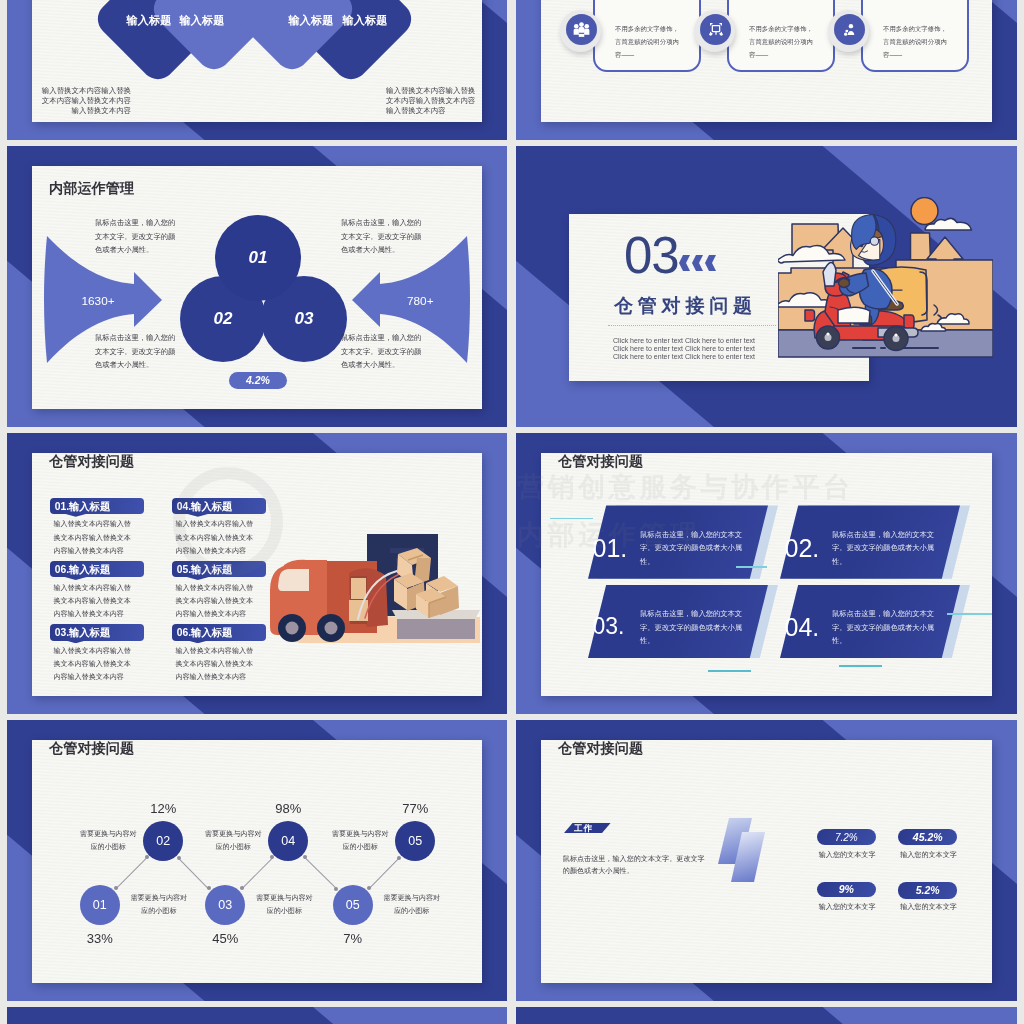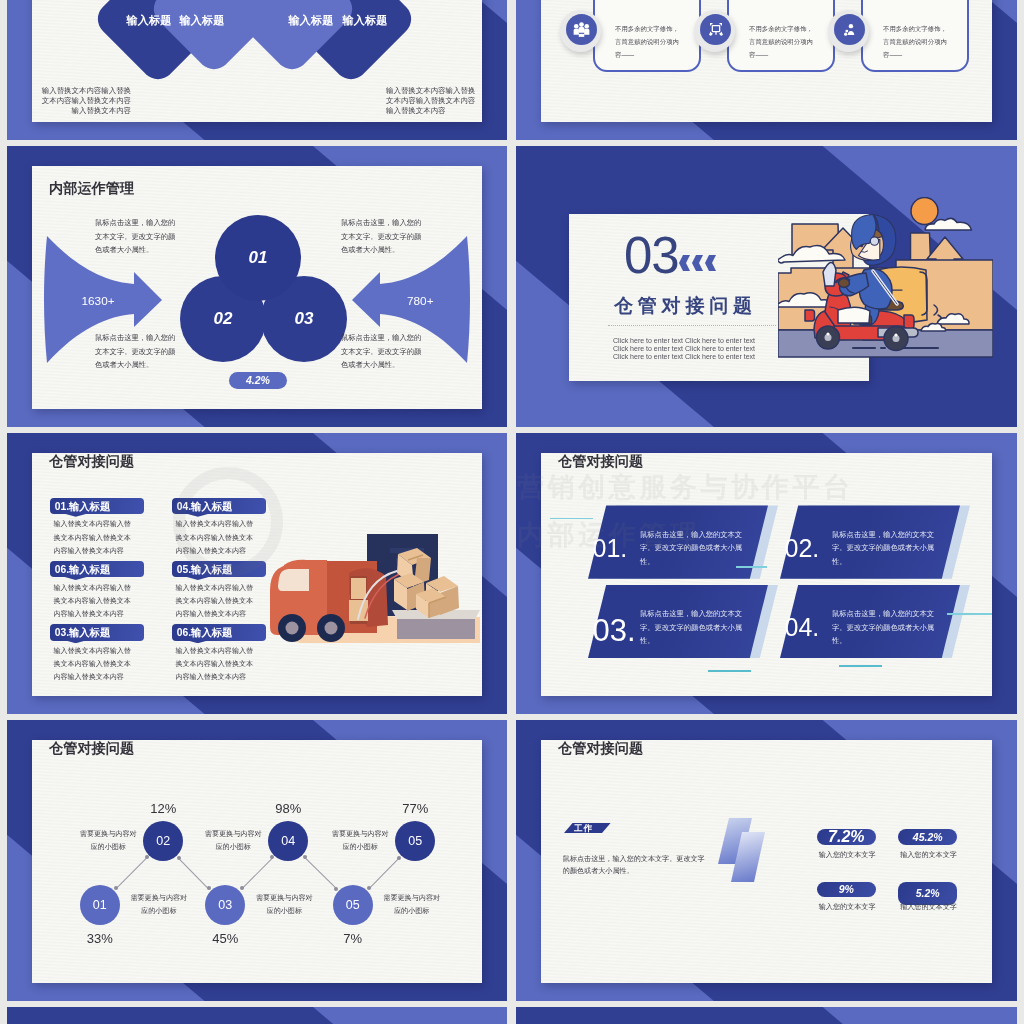--- a/index.html
+++ b/index.html
@@ -302,21 +302,21 @@
   <div style="position:absolute;left:82.0px;top:72.4px;width:180px;height:73.4px;background:#c9d8ea;clip-path:polygon(18.2px 0,100% 0,calc(100% - 18.2px) 100%,0 100%);"></div>
   <div style="position:absolute;left:72.0px;top:72.4px;width:180px;height:73.4px;background:linear-gradient(110deg,#2b3a8c 0%,#2b3a8c 45%,#37469e 100%);clip-path:polygon(18.2px 0,100% 0,calc(100% - 18.2px) 100%,0 100%);"></div>
   <div style="position:absolute;left:76.5px;top:100.9px;font-size:25px;color:#fff;font-weight:400;letter-spacing:0px;">01.</div>
   <div class="ptxt" style="left:124.0px;top:95.0px;width:106px;font-size:7.3px;line-height:13.4px;color:#e7eaf5;">鼠标点击这里，输入您的文本文字。更改文字的颜色或者大小属性。</div>
   <div style="position:absolute;left:274.0px;top:72.4px;width:180px;height:73.4px;background:#c9d8ea;clip-path:polygon(18.2px 0,100% 0,calc(100% - 18.2px) 100%,0 100%);"></div>
   <div style="position:absolute;left:264.0px;top:72.4px;width:180px;height:73.4px;background:linear-gradient(110deg,#2b3a8c 0%,#2b3a8c 45%,#37469e 100%);clip-path:polygon(18.2px 0,100% 0,calc(100% - 18.2px) 100%,0 100%);"></div>
   <div style="position:absolute;left:268.5px;top:100.9px;font-size:25px;color:#fff;font-weight:400;letter-spacing:0px;">02.</div>
   <div class="ptxt" style="left:316.0px;top:95.0px;width:106px;font-size:7.3px;line-height:13.4px;color:#e7eaf5;">鼠标点击这里，输入您的文本文字。更改文字的颜色或者大小属性。</div>
   <div style="position:absolute;left:82.0px;top:151.7px;width:180px;height:73.4px;background:#c9d8ea;clip-path:polygon(18.2px 0,100% 0,calc(100% - 18.2px) 100%,0 100%);"></div>
   <div style="position:absolute;left:72.0px;top:151.7px;width:180px;height:73.4px;background:linear-gradient(110deg,#2b3a8c 0%,#2b3a8c 45%,#37469e 100%);clip-path:polygon(18.2px 0,100% 0,calc(100% - 18.2px) 100%,0 100%);"></div>
-  <div style="position:absolute;left:76.5px;top:180.2px;font-size:31px;color:#fff;font-weight:400;letter-spacing:0px;">03.</div>
+  <div style="position:absolute;left:76.5px;top:180.2px;font-size:23px;color:#fff;font-weight:400;letter-spacing:0px;">03.</div>
   <div class="ptxt" style="left:124.0px;top:174.3px;width:106px;font-size:7.3px;line-height:13.4px;color:#e7eaf5;">鼠标点击这里，输入您的文本文字。更改文字的颜色或者大小属性。</div>
   <div style="position:absolute;left:274.0px;top:151.7px;width:180px;height:73.4px;background:#c9d8ea;clip-path:polygon(18.2px 0,100% 0,calc(100% - 18.2px) 100%,0 100%);"></div>
   <div style="position:absolute;left:264.0px;top:151.7px;width:180px;height:73.4px;background:linear-gradient(110deg,#2b3a8c 0%,#2b3a8c 45%,#37469e 100%);clip-path:polygon(18.2px 0,100% 0,calc(100% - 18.2px) 100%,0 100%);"></div>
   <div style="position:absolute;left:268.5px;top:180.2px;font-size:25px;color:#fff;font-weight:400;letter-spacing:0px;">04.</div>
   <div class="ptxt" style="left:316.0px;top:174.3px;width:106px;font-size:7.3px;line-height:13.4px;color:#e7eaf5;">鼠标点击这里，输入您的文本文字。更改文字的颜色或者大小属性。</div>
   <div style="position:absolute;left:33.5px;top:84.5px;width:43px;height:1.8px;background:#7fcfdd;"></div>
   <div style="position:absolute;left:219.6px;top:133.2px;width:31px;height:1.8px;background:#7fcfdd;"></div>
   <div style="position:absolute;left:431px;top:180px;width:45px;height:1.8px;background:#7fcfdd;"></div>
   <div style="position:absolute;left:191.5px;top:237px;width:43px;height:1.8px;background:#58bccd;"></div>
   <div style="position:absolute;left:323.3px;top:232.3px;width:43px;height:1.8px;background:#58bccd;"></div>
@@ -380,32 +380,32 @@
   <div class="bgtri-bl"></div>
   <div class="bgtri-tr"></div>
   <div class="card" style="left:25px;top:20px;width:451px;height:243px;"></div>
   <div class="ttl" style="left:42px;top:19px;font-size:14.2px;">仓管对接问题</div>
   <div style="position:absolute;left:48px;top:102.5px;width:47px;height:10.5px;background:#2b3a8c;clip-path:polygon(9px 0,100% 0,calc(100% - 9px) 100%,0 100%);"></div>
   <div class="lbl" style="left:58px;top:103px;font-size:8.6px;letter-spacing:1px;">工作</div>
   <div class="ptxt" style="left:46.8px;top:133px;width:148px;font-size:7.1px;line-height:12.2px;color:#3c3c44;">鼠标点击这里，输入您的文本文字。更改文字的颜色或者大小属性。</div>
   <div style="position:absolute;left:202px;top:98px;width:34px;height:46px;background:linear-gradient(165deg,#cdd6f0 0%,#6274c8 100%);clip-path:polygon(11px 0,100% 0,calc(100% - 11px) 100%,0 100%);"></div>
   <div style="position:absolute;left:215px;top:112px;width:34px;height:50px;background:linear-gradient(165deg,#e6ebf8 0%,#6274c8 100%);clip-path:polygon(11px 0,100% 0,calc(100% - 11px) 100%,0 100%);"></div>
   <div style="position:absolute;left:300.6px;top:109.2px;width:59.4px;height:15.7px;border-radius:8px;background:linear-gradient(120deg,#2b3a8c 0%,#3c4da6 100%);display:flex;align-items:center;justify-content:center;">
-    <span style="color:#fff;font-size:16px;font-style:italic;font-weight:bold;">7.2%</span>
+    <span style="color:#fff;font-size:10px;font-style:italic;font-weight:normal;">7.2%</span>
       </div>
   <div style="position:absolute;left:298.6px;top:129.7px;width:65px;text-align:center;font-size:7.1px;white-space:nowrap;color:#3c3c44;">输入您的文本文字</div>
   <div style="position:absolute;left:382.0px;top:109.2px;width:59.4px;height:15.7px;border-radius:8px;background:linear-gradient(120deg,#2b3a8c 0%,#3c4da6 100%);display:flex;align-items:center;justify-content:center;">
     <span style="color:#fff;font-size:10.5px;font-style:italic;font-weight:bold;">45.2%</span>
       </div>
   <div style="position:absolute;left:380.0px;top:129.7px;width:65px;text-align:center;font-size:7.1px;white-space:nowrap;color:#3c3c44;">输入您的文本文字</div>
   <div style="position:absolute;left:300.6px;top:161.5px;width:59.4px;height:15.7px;border-radius:8px;background:linear-gradient(120deg,#2b3a8c 0%,#3c4da6 100%);display:flex;align-items:center;justify-content:center;">
     <span style="color:#fff;font-size:10.5px;font-style:italic;font-weight:bold;">9%</span>
       </div>
   <div style="position:absolute;left:298.6px;top:182.0px;width:65px;text-align:center;font-size:7.1px;white-space:nowrap;color:#3c3c44;">输入您的文本文字</div>
-  <div style="position:absolute;left:382.0px;top:161.5px;width:59.4px;height:23px;border-radius:8px;background:linear-gradient(120deg,#2b3a8c 0%,#3c4da6 100%);display:flex;align-items:center;justify-content:center;">
+  <div style="position:absolute;left:382.0px;top:161.5px;width:59.4px;height:17px;border-radius:8px;background:linear-gradient(120deg,#2b3a8c 0%,#3c4da6 100%);display:flex;align-items:center;justify-content:center;">
     <span style="color:#fff;font-size:10.5px;font-style:italic;font-weight:bold;">5.2%</span>
       </div>
   <div style="position:absolute;left:380.0px;top:182.0px;width:65px;text-align:center;font-size:7.1px;white-space:nowrap;color:#3c3c44;">输入您的文本文字</div>
 
 </div>
 
 <div class="slide" style="left:7px;top:1007px;width:500px;height:281px;">
 
   <div class="bgtri-tr"></div>
 

